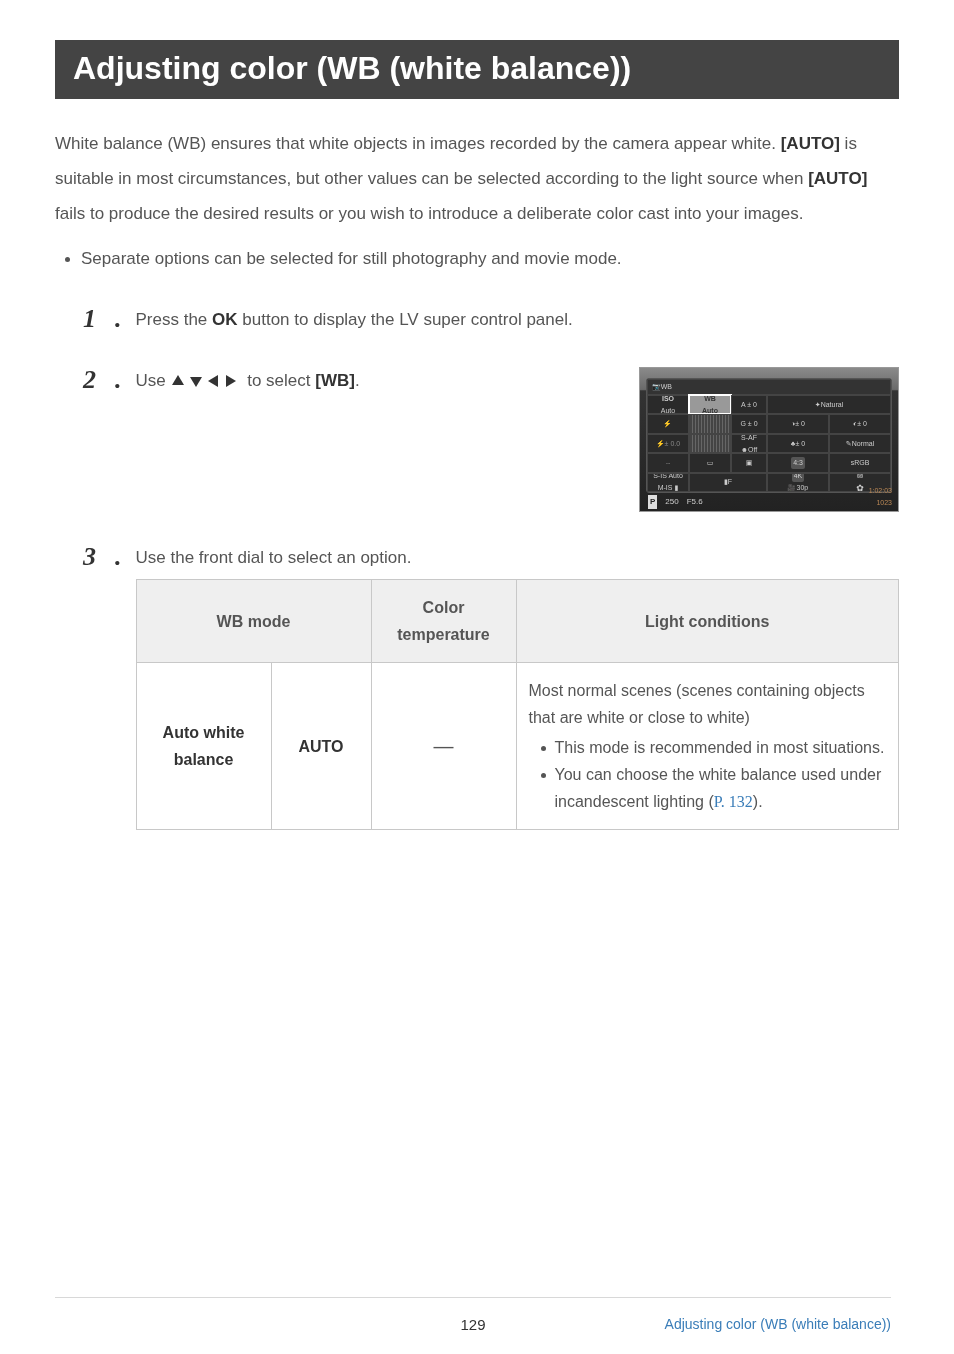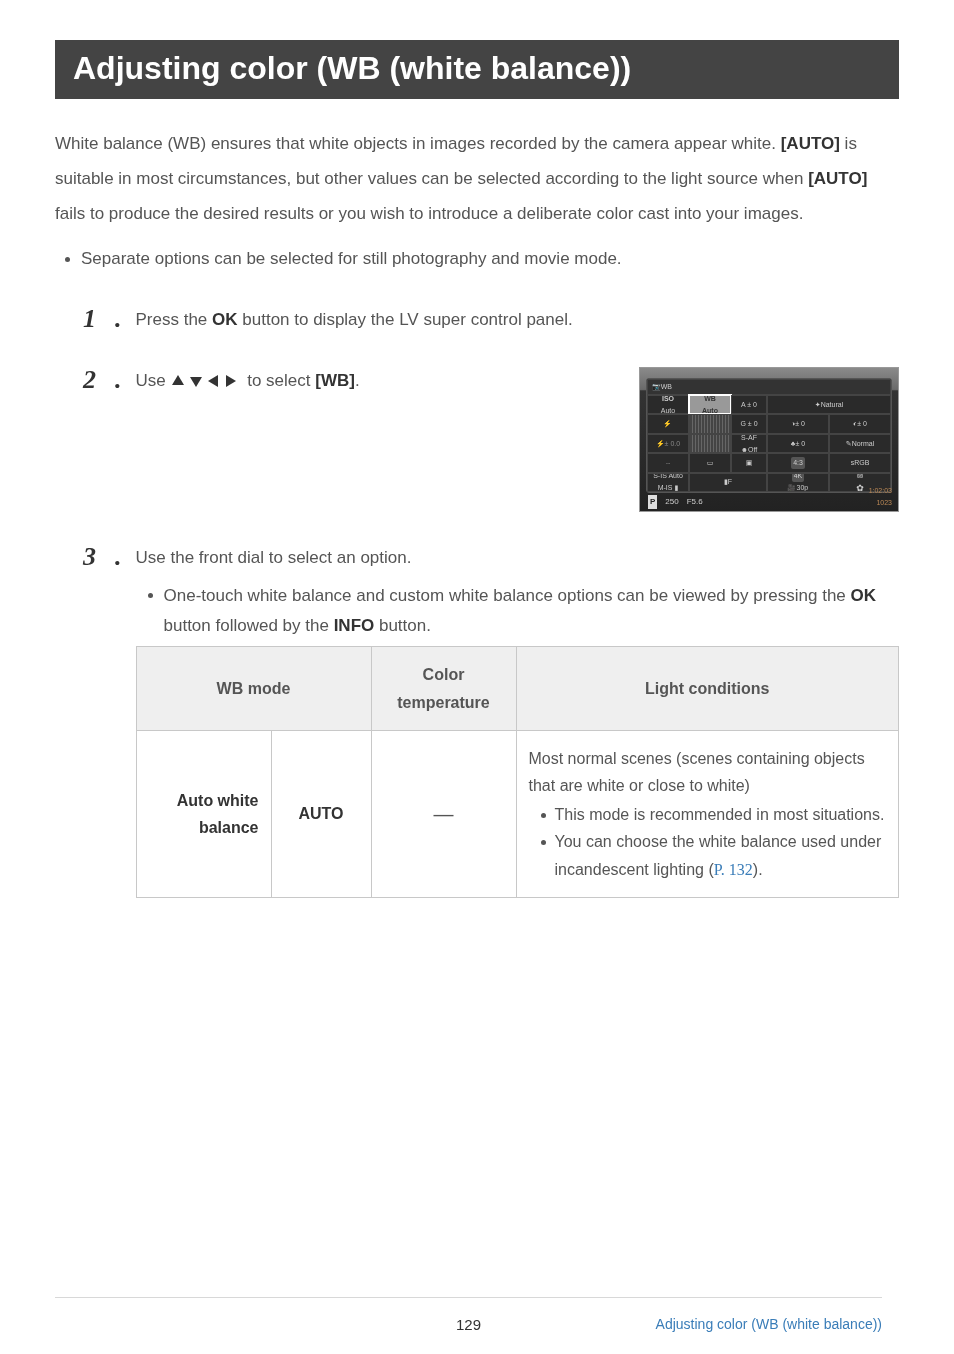--- a/index.html
+++ b/index.html
@@ -163,21 +163,21 @@
   table.wb thead th {
     background: #efefef;
     color: #555;
     font-weight: bold;
     text-align: center;
   }
   table.wb thead th .sub { display:block; }
   table.wb tbody td.mode-name {
     font-weight: bold;
     color: #333;
-    text-align: right;
+    text-align: center;
     width: 135px;
   }
   table.wb tbody td.mode-val {
     font-weight: bold;
     color: #333;
     text-align: center;
     width: 100px;
   }
   table.wb tbody td.temp {
     text-align: center;
@@ -200,21 +200,21 @@
   }
   table.wb tbody td.cond ul li::before {
     content: ""; position:absolute; left:0; top:12px;
     width:5px; height:5px; background:#555; border-radius:50%;
   }
   .link { color: #3a7db8; font-family: Liberation Serif, serif; }
   .footer {
     position: absolute;
     bottom: 38px;
     left: 55px;
-    right: 72px;
+    right: 63px;
     border-top: 1px solid #d8d8d8;
     padding-top: 18px;
     display: flex;
     justify-content: center;
     font-size: 15px;
     color: #333;
   }
   .footer .page-num { position:absolute; left:50%; transform:translateX(-50%); }
   .footer .breadcrumb {
     position: absolute;
@@ -323,25 +323,20 @@
       </div>
     </div>
   </div>
 </div>
 
 <div class="step" style="margin-bottom:0;">
   <span class="step-num">3</span>
     <span class="dot">.</span>
   <div class="step-body">
     <span>Use the front dial to select an option.</span>
-    <ul class="step3-sub">
-      <li>
-        <span>One-touch white balance and custom white balance options can be viewed by pressing the </span><b>OK</b><span> button followed by the </span><b>INFO</b><span> button.</span>
-      </li>
-    </ul>
 
     <table class="wb">
       <thead>
         <tr>
           <th colspan="2">WB mode</th>
           <th>
               <span class="sub">Color</span>
               <span class="sub">temperature</span>
             </th>
           <th>Light conditions</th>

